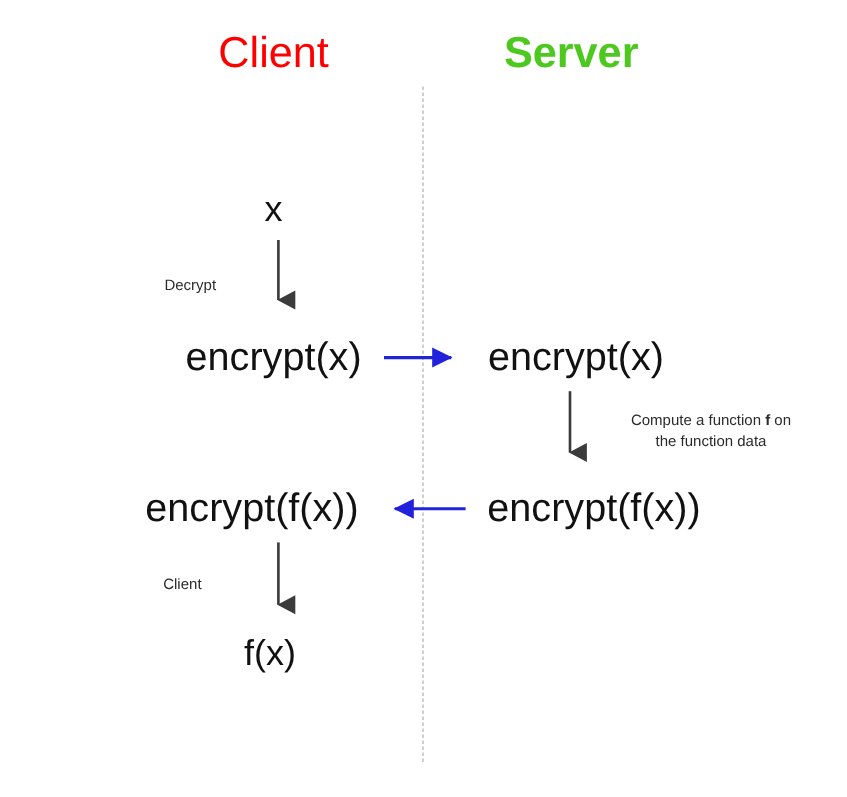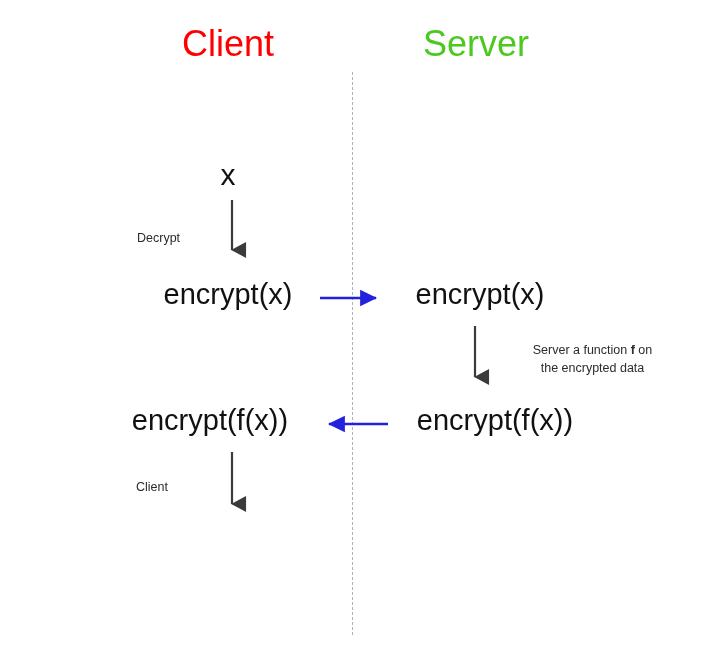--- a/index.html
+++ b/index.html
@@ -50,21 +50,21 @@
   }
 
   
   .node {
     color: #111111;
     line-height: 1;
     white-space: nowrap;
     text-align: center;
     font-weight: 400;
   }
-  .node-lg { font-size: 29px; }
+  .node-lg { font-size: 33px; }
   .node-md { font-size: 30px; }
 
   #node-x          { left: 148px; top: 160px; width: 160px; }
   #node-enc-x-l    { left: 128px; top: 280px; width: 200px; }
   #node-enc-x-r    { left: 380px; top: 280px; width: 200px; }
   #node-enc-fx-l   { left: 110px; top: 406px; width: 200px; }
   #node-enc-fx-r   { left: 395px; top: 406px; width: 200px; }
   #node-fx         { left: 145px; top: 530px; width: 160px; }
 
   
@@ -94,40 +94,41 @@
     pointer-events: none;
   }
 </style>
 </head>
 <body>
 
 <div id="canvas" style="background: rgb(255, 255, 255);">
 
   <div class="abs col-header" id="client-header" style="color: rgb(255, 0, 0);">Client</div>
 
-  <div class="abs col-header" id="server-header" style="color: rgb(76, 200, 30);">Server</div>
+  <div class="abs col-header" id="server-header" style="color: rgb(76, 200, 30); font-weight: bold;">Server</div>
 
   <div class="abs" id="divider" style="border-left-color: rgb(176, 176, 176); border-left-style: dashed;"></div>
 
   <div class="abs node node-md" id="node-x">x</div>
 
   <div class="abs annot" id="annot-encrypt">Decrypt</div>
 
   <div class="abs node node-lg" id="node-enc-x-l">encrypt(x)</div>
 
   <div class="abs node node-lg" id="node-enc-x-r">encrypt(x)</div>
 
-  <div class="abs annot-wrap" id="annot-compute"><span>Server a function </span><b>f</b><span> on</span><br><span>the encrypted data</span></div>
+  <div class="abs annot-wrap" id="annot-compute"><span>Compute a function </span><b>f</b><span> on</span><br><span>the function data</span></div>
 
   <div class="abs node node-lg" id="node-enc-fx-l">encrypt(f(x))</div>
 
   <div class="abs node node-lg" id="node-enc-fx-r">encrypt(f(x))</div>
 
   <div class="abs annot" id="annot-decrypt">Client</div>
 
+  <div class="abs node node-md" id="node-fx">f(x)</div>
 
   <svg class="abs" id="arrows" viewBox="0 0 706 664">
     <defs>
       <marker id="head-dark-down" markerWidth="8" markerHeight="8" refX="4" refY="7.2" orient="auto" markerUnits="strokeWidth">
         <path d="M0.4,0.8 L4,7.6 L7.6,0.8 Z" fill="#3b3b3b"></path>
       </marker>
       <marker id="head-blue-right" markerWidth="7" markerHeight="7" refX="6.4" refY="3.5" orient="auto" markerUnits="strokeWidth">
         <path d="M0.3,0.3 L6.8,3.5 L0.3,6.7 Z" fill="#2222dd"></path>
       </marker>
       <marker id="head-blue-left" markerWidth="7" markerHeight="7" refX="6.4" refY="3.5" orient="auto" markerUnits="strokeWidth">

